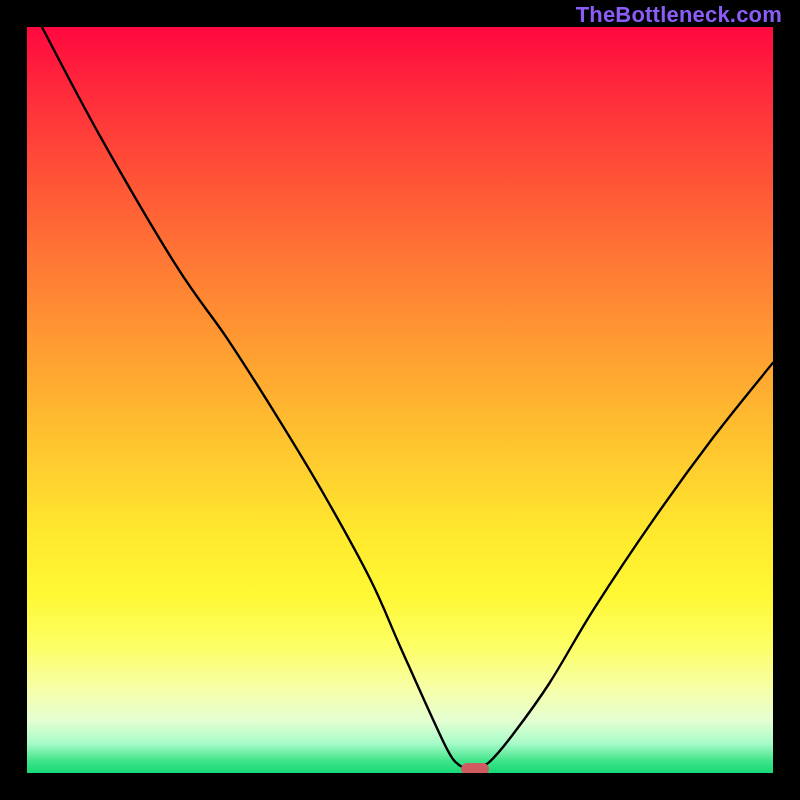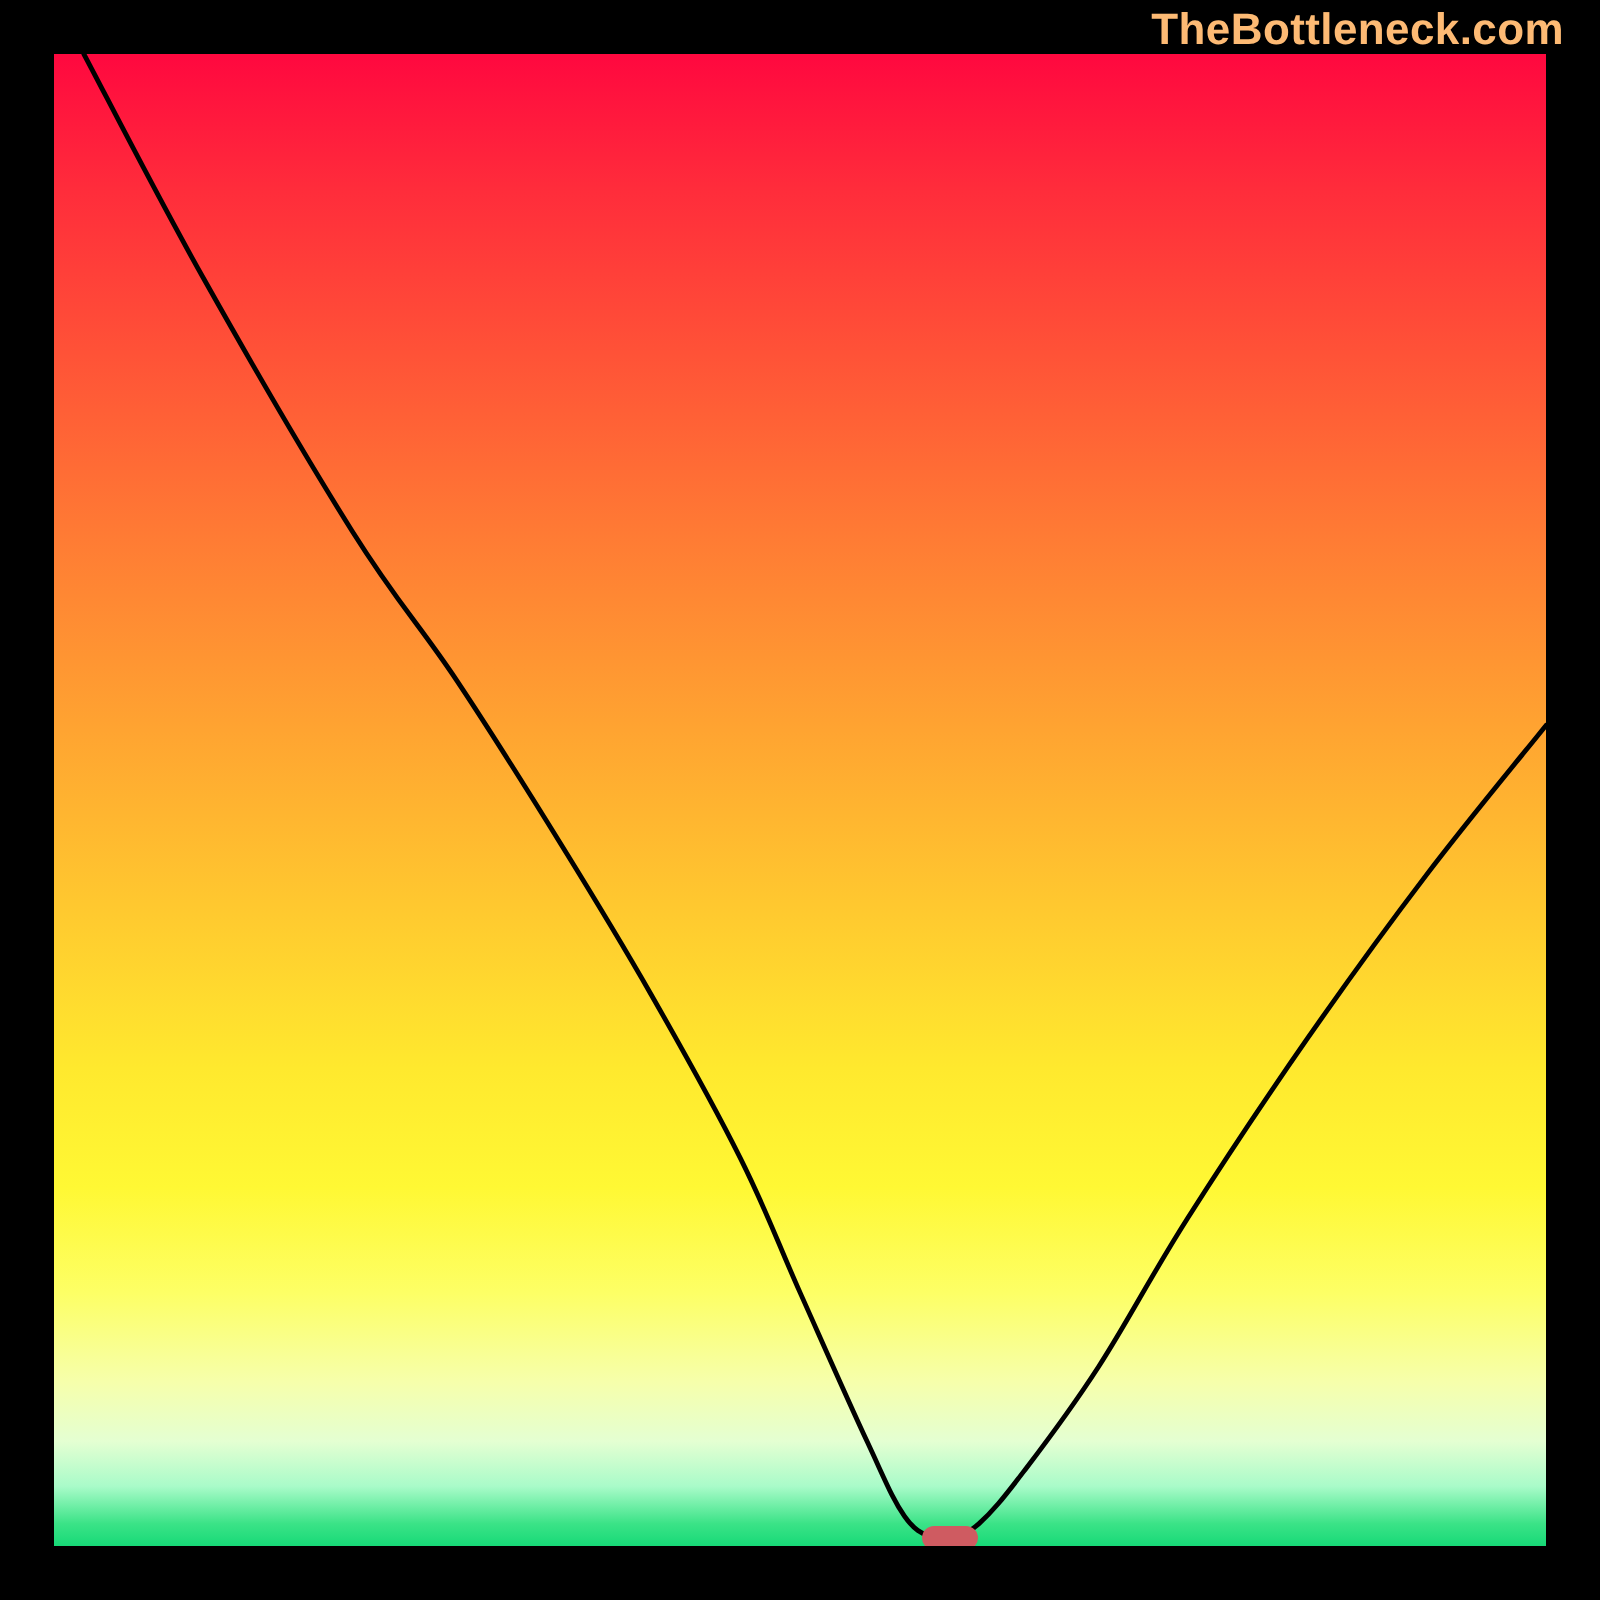--- a/index.html
+++ b/index.html
@@ -14,21 +14,21 @@
   .frame {
     position: relative;
     width: 800px;
     height: 800px;
     background: #000;
   }
   .watermark {
     position: absolute;
     top: 2px;
     right: 18px;
-    color: #fdba74;
+    color: #8b5cf6;
     font-size: 22px;
     font-weight: 600;
     letter-spacing: 0.2px;
     z-index: 5;
     user-select: none;
   }
   .plot-area {
     position: absolute;
     left: 27px;
     top: 27px;

